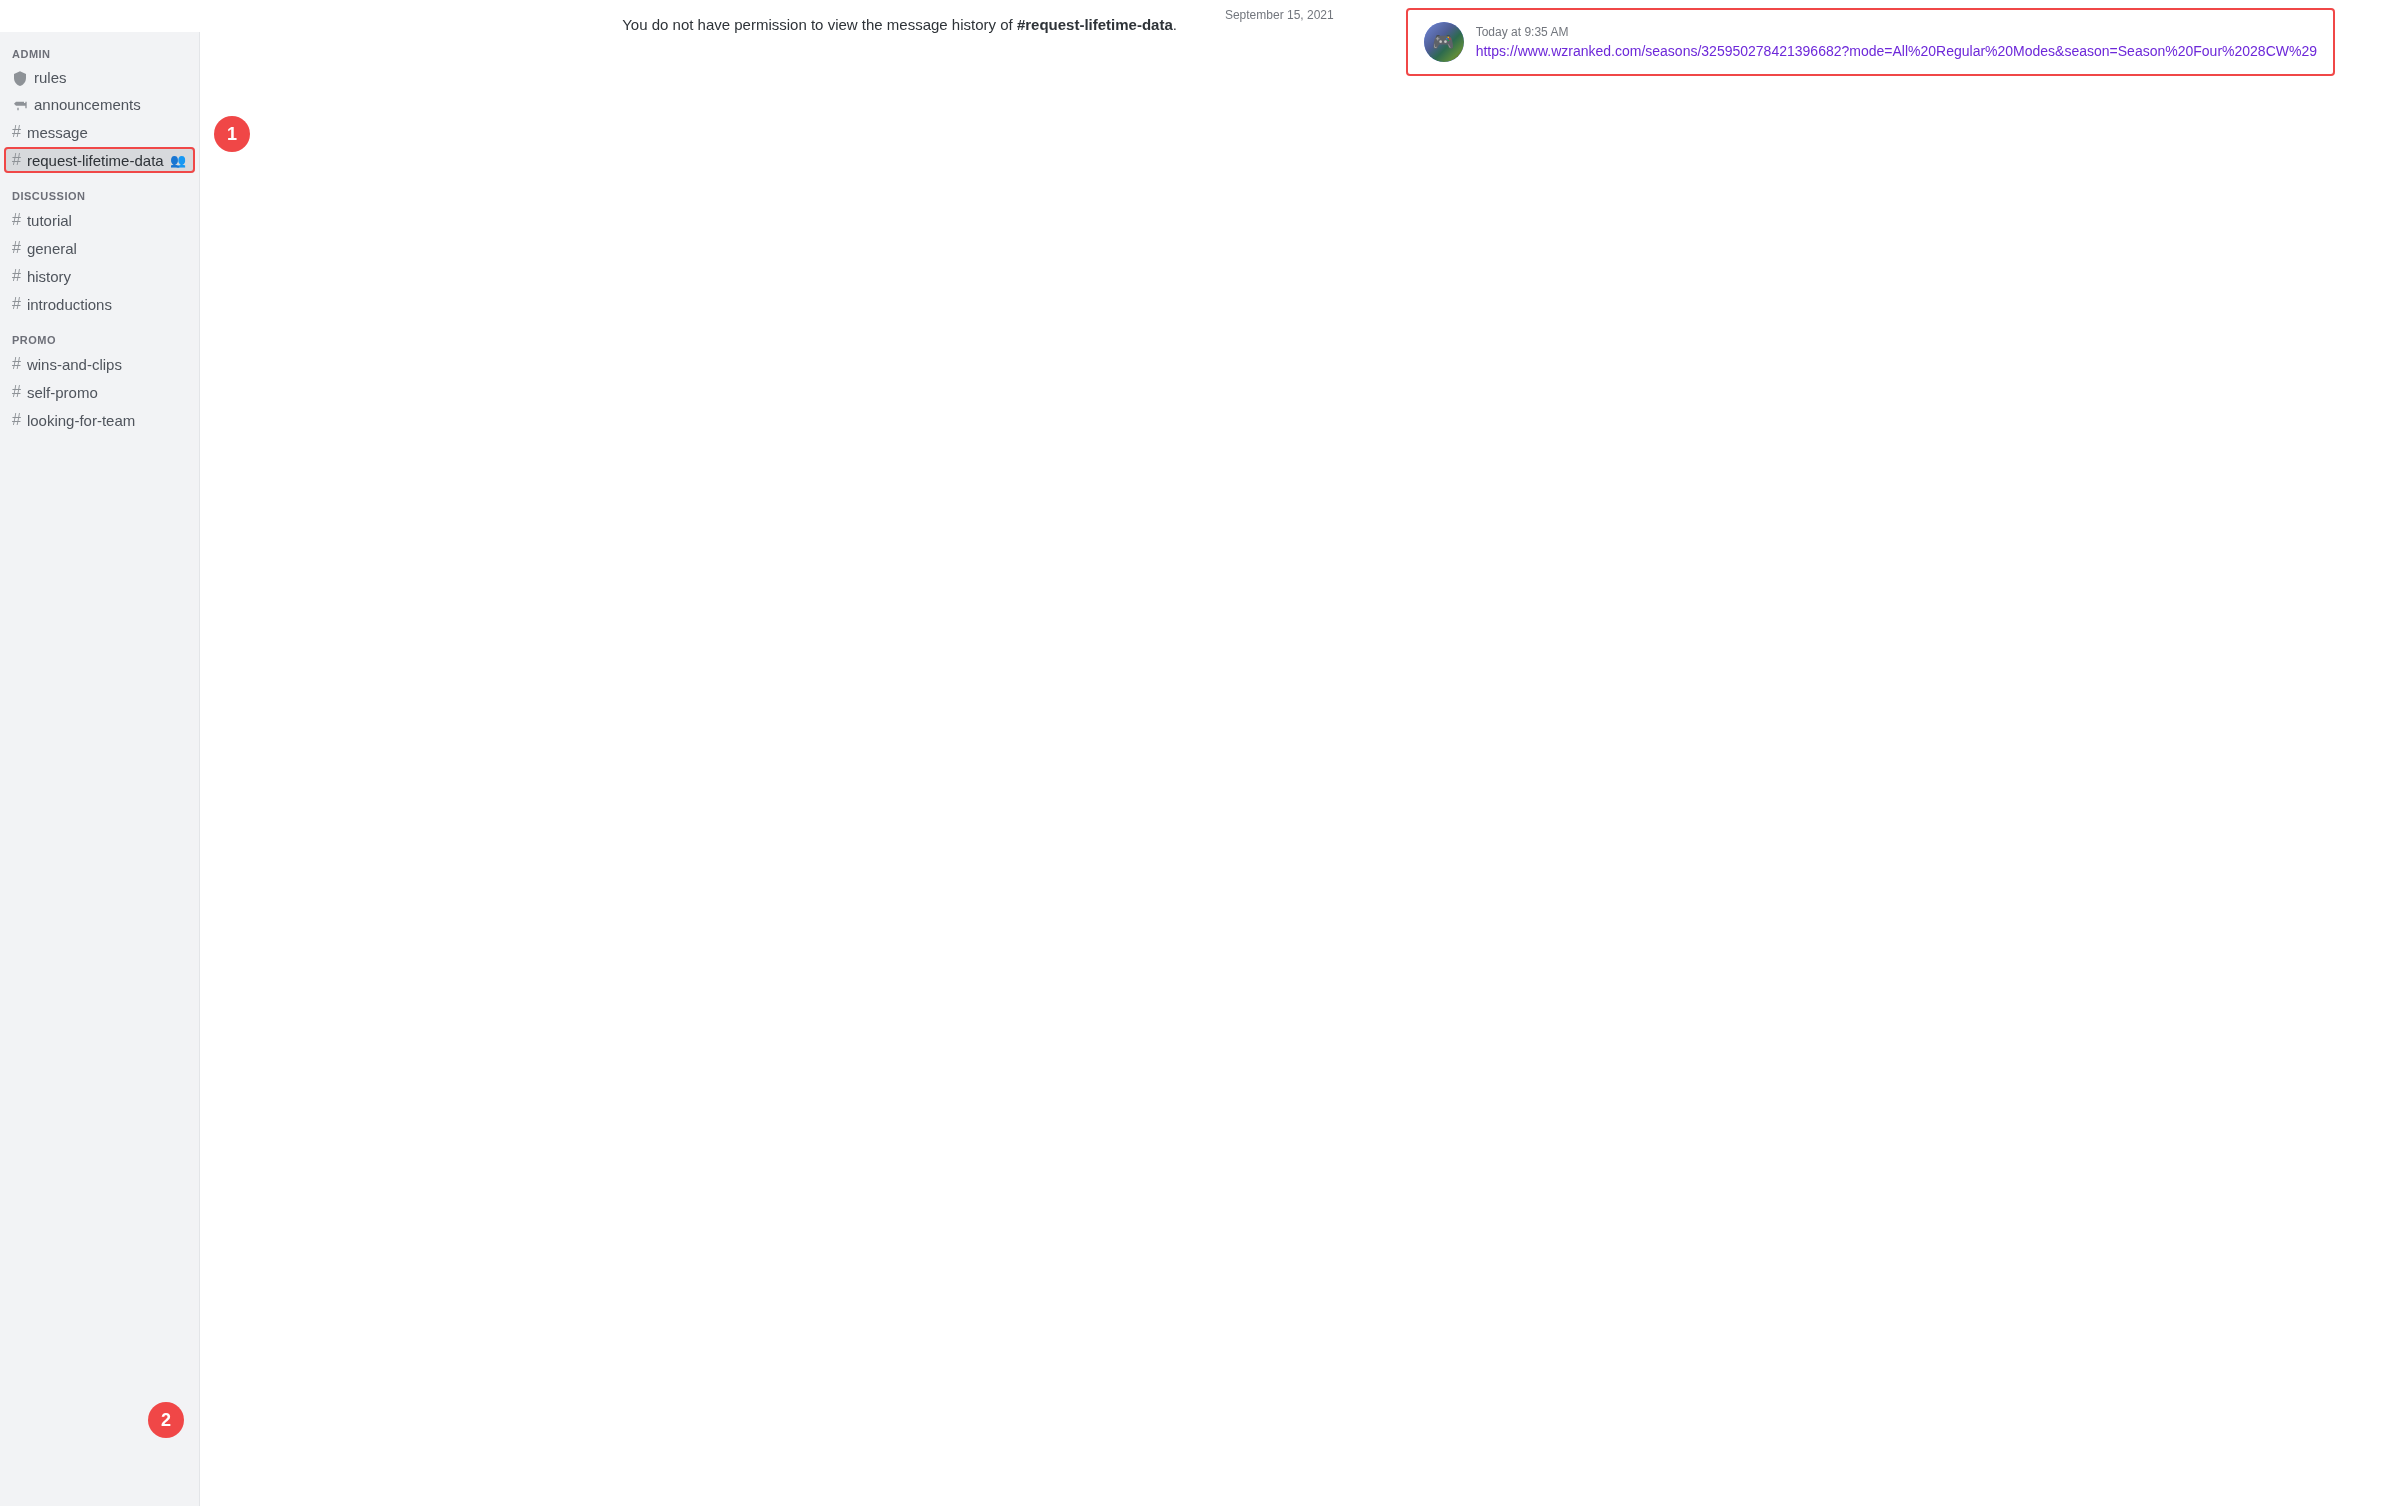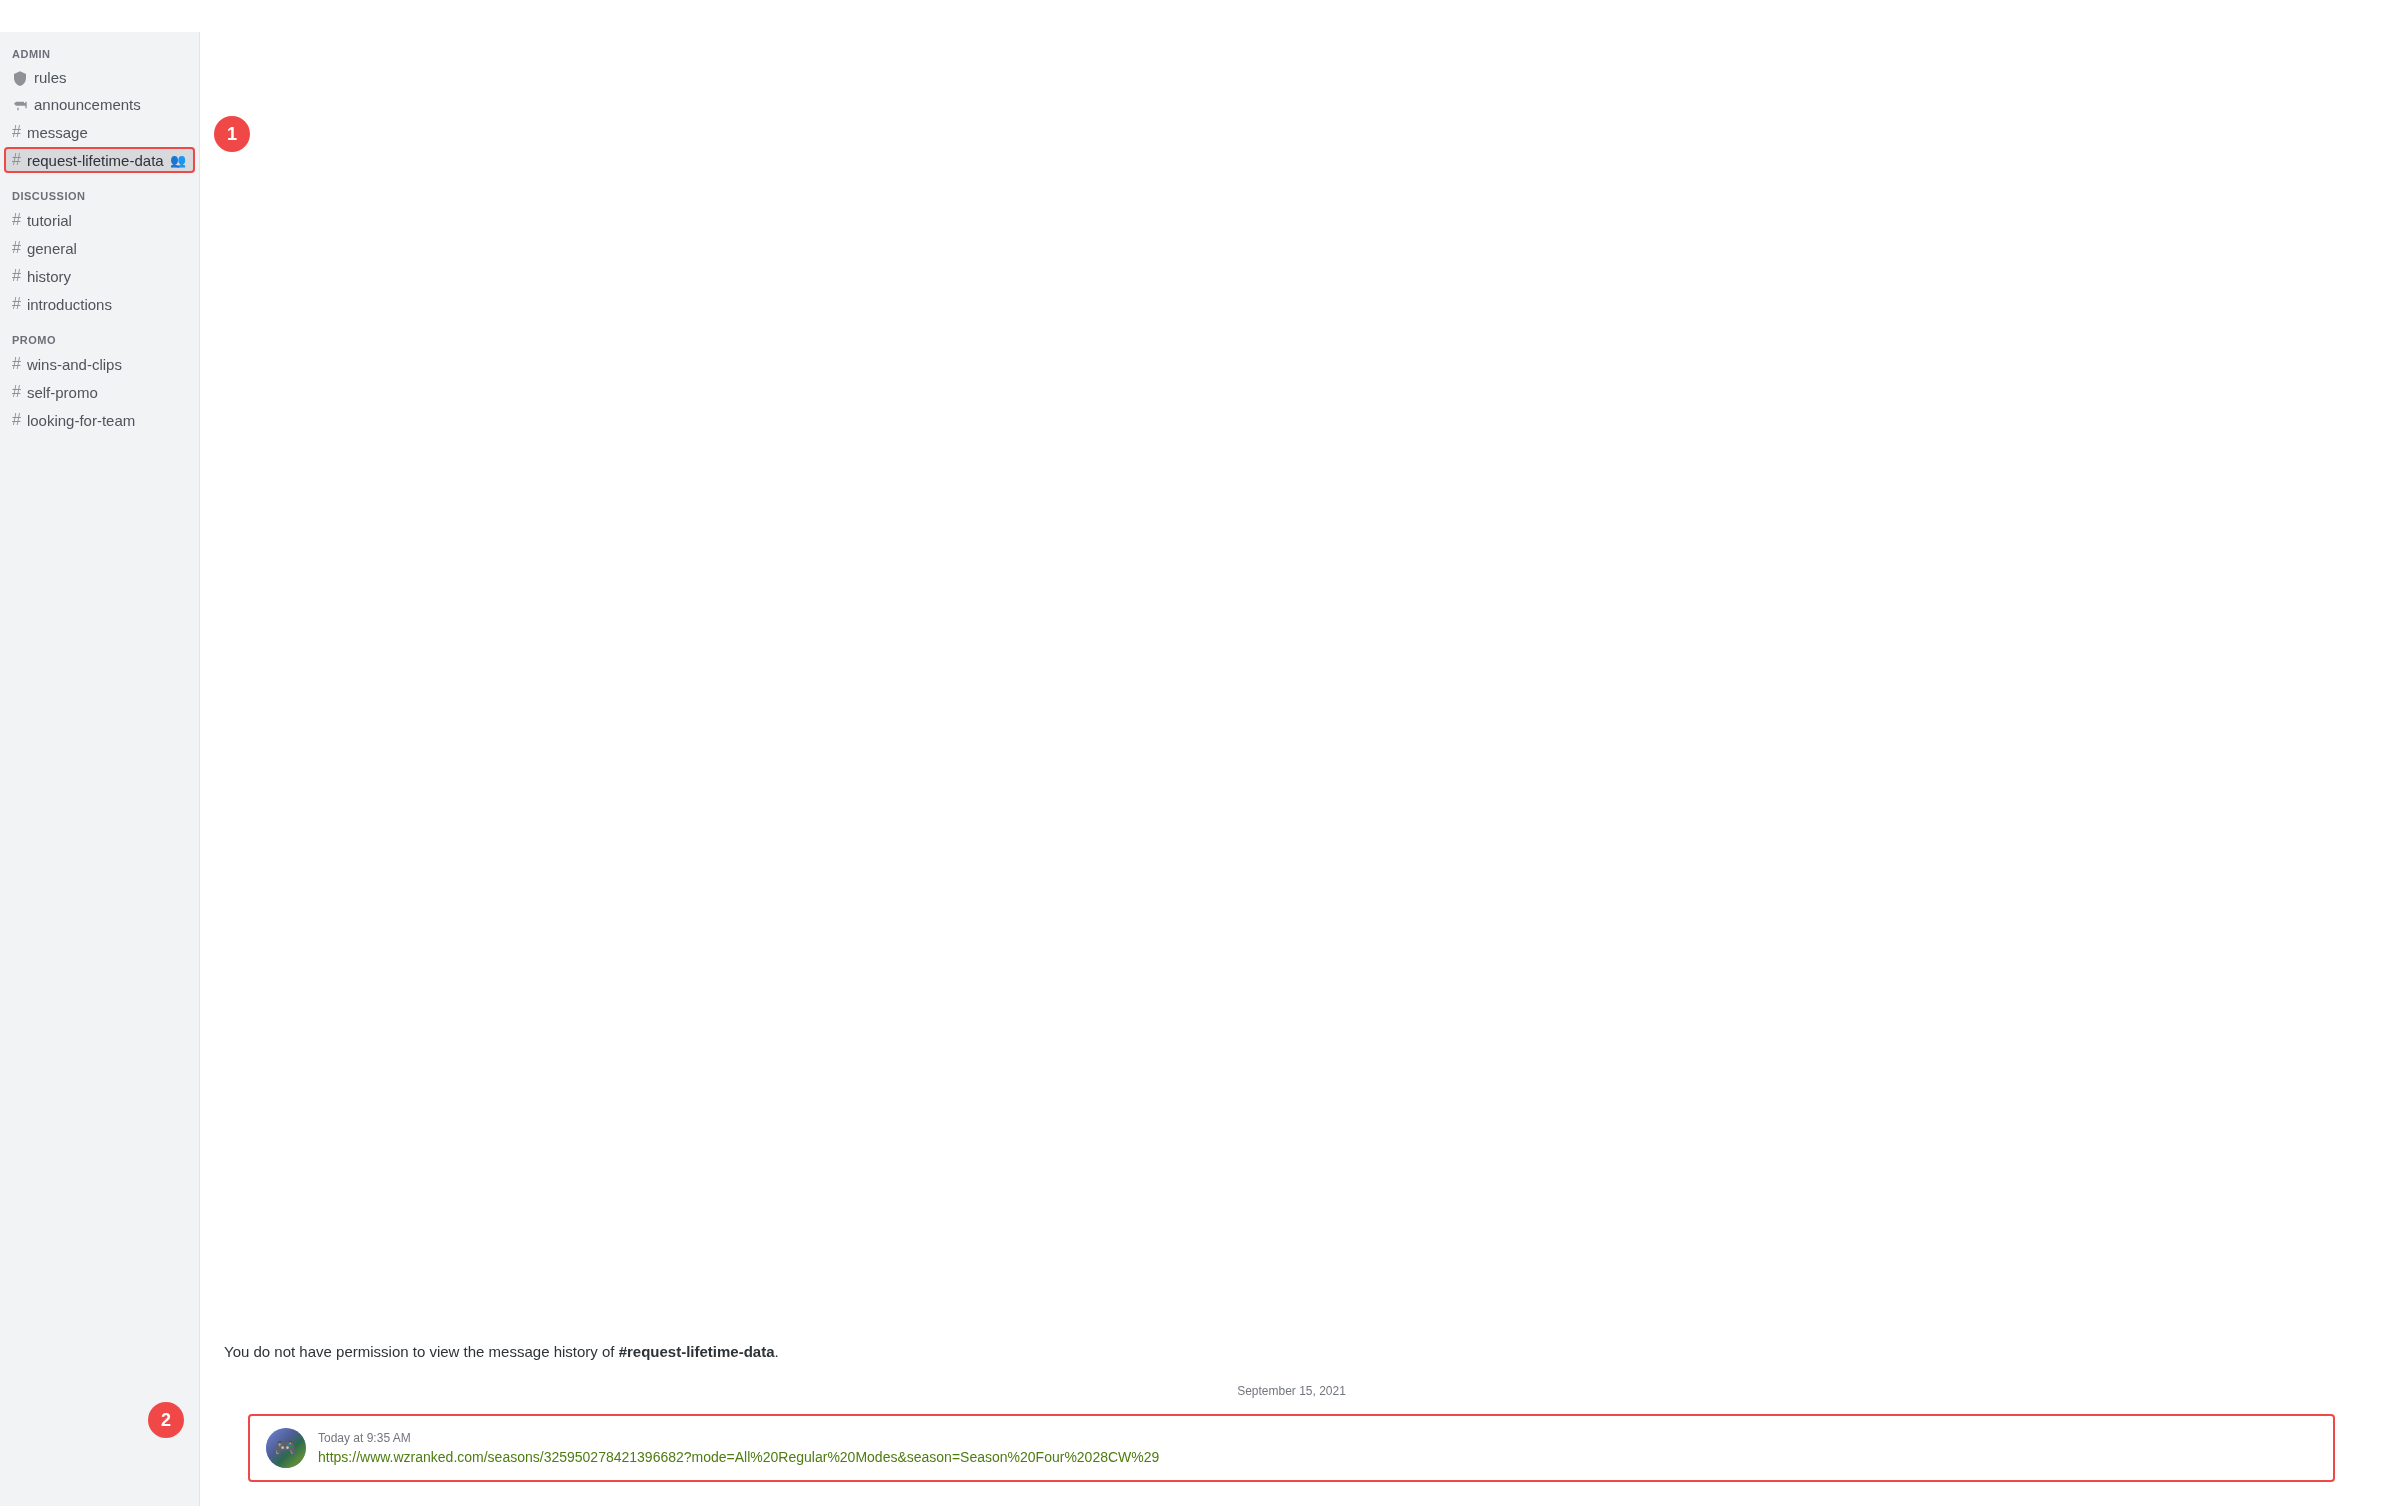--- a/index.html
+++ b/index.html
@@ -81,21 +81,20 @@
       flex-direction: column;
       background: #fff;
       position: relative;
       overflow: hidden;
     }
 
     .main-content {
       flex: 1;
       overflow-y: auto;
       display: flex;
-      flex-direction: column;
       justify-content: flex-end;
     }
 
     .permission-notice {
       padding: 16px 24px;
       font-size: 15px;
       color: #2e3338;
     }
 
     .permission-notice strong {
@@ -148,21 +147,21 @@
     }
 
     .message-timestamp {
       font-size: 12px;
       color: #72767d;
       margin-bottom: 4px;
     }
 
     .message-link {
       font-size: 14px;
-      color: #4d7c0f;
+      color: #6d28d9;
       word-break: break-all;
     }
 
     .numbered-badge {
       width: 36px;
       height: 36px;
       border-radius: 50%;
       background: #f04747;
       color: #fff;
       font-size: 18px;

